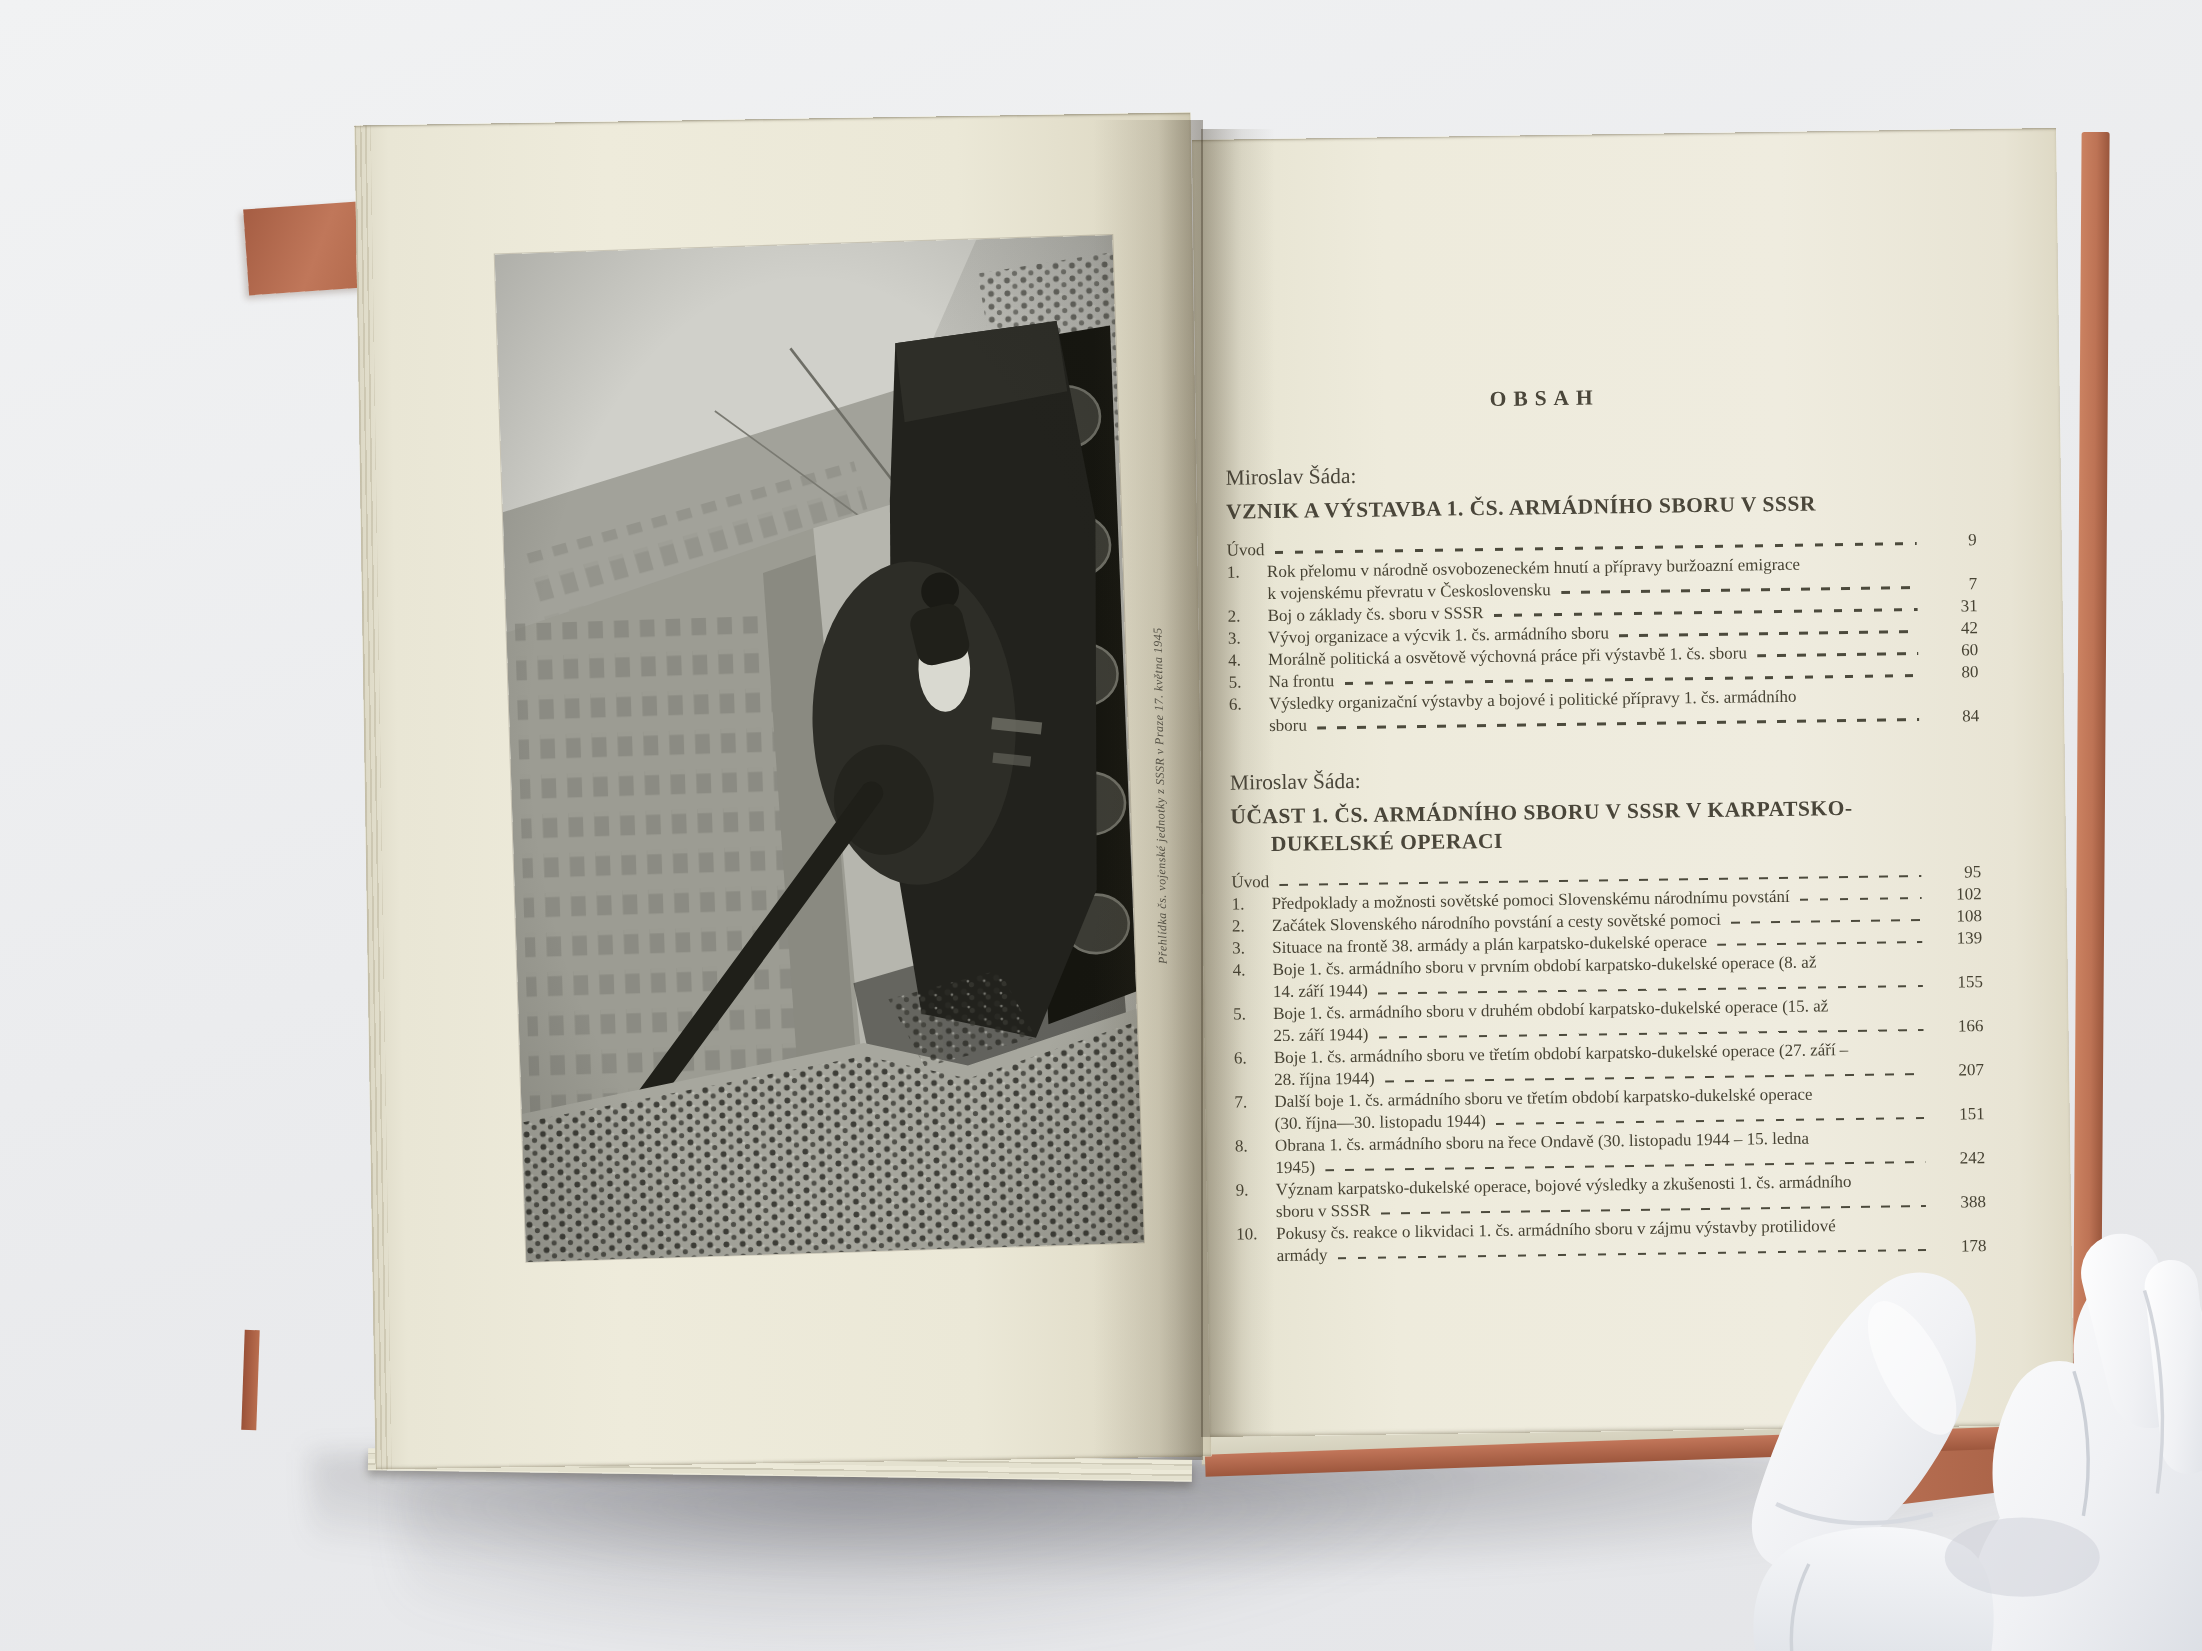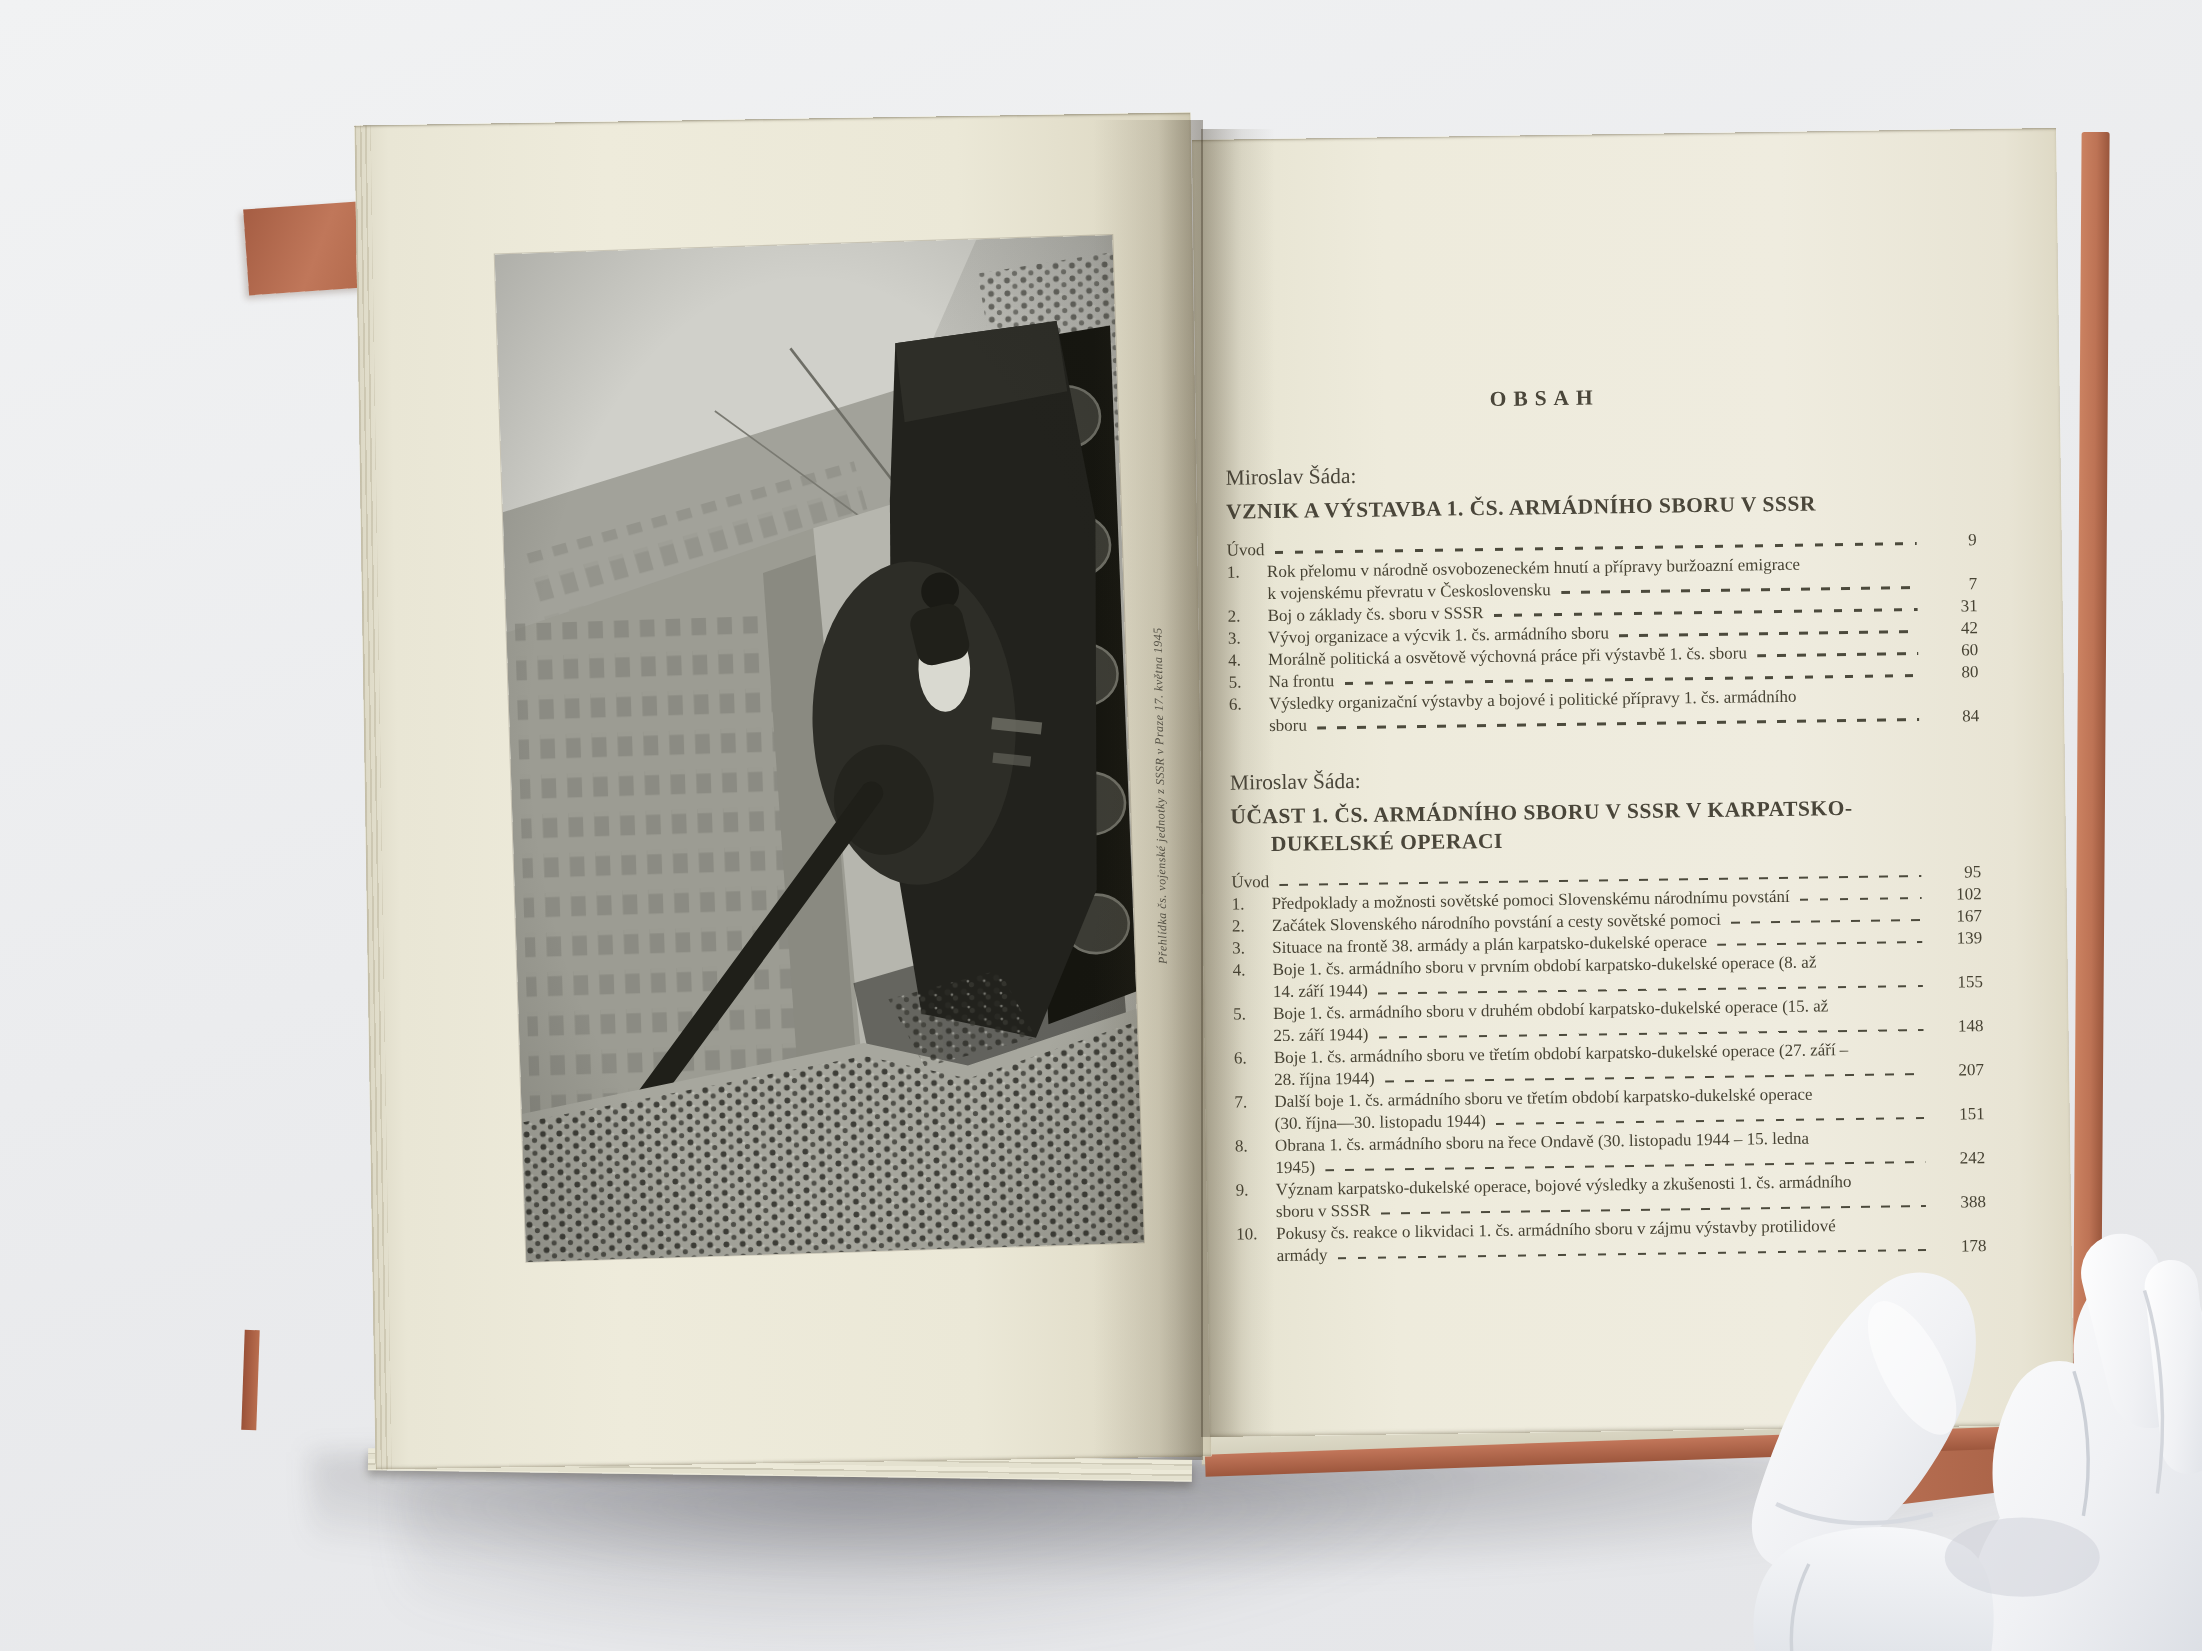--- a/index.html
+++ b/index.html
@@ -282,21 +282,21 @@
             <div class="t-row">
               <span class="t-num">1.</span>
               <span class="t-text">Předpoklady a možnosti sovětské pomoci Slovenskému národnímu povstání</span>
               <span class="leader"></span>
               <span class="t-page">102</span>
             </div>
             <div class="t-row">
               <span class="t-num">2.</span>
               <span class="t-text">Začátek Slovenského národního povstání a cesty sovětské pomoci</span>
               <span class="leader"></span>
-              <span class="t-page">167</span>
+              <span class="t-page">108</span>
             </div>
             <div class="t-row">
               <span class="t-num">3.</span>
               <span class="t-text">Situace na frontě 38. armády a plán karpatsko-dukelské operace</span>
               <span class="leader"></span>
               <span class="t-page">139</span>
             </div>
             <div class="t-row">
               <span class="t-num">4.</span>
               <span class="t-text">Boje 1. čs. armádního sboru v prvním období karpatsko-dukelské operace (8. až</span>
@@ -308,21 +308,21 @@
               <span class="t-page">155</span>
             </div>
             <div class="t-row">
               <span class="t-num">5.</span>
               <span class="t-text">Boje 1. čs. armádního sboru v druhém období karpatsko-dukelské operace (15. až</span>
             </div>
             <div class="t-row">
               <span class="t-num"></span>
               <span class="t-text">25. září 1944)</span>
               <span class="leader"></span>
-              <span class="t-page">148</span>
+              <span class="t-page">166</span>
             </div>
             <div class="t-row">
               <span class="t-num">6.</span>
               <span class="t-text">Boje 1. čs. armádního sboru ve třetím období karpatsko-dukelské operace (27. září –</span>
             </div>
             <div class="t-row">
               <span class="t-num"></span>
               <span class="t-text">28. října 1944)</span>
               <span class="leader"></span>
               <span class="t-page">207</span>

